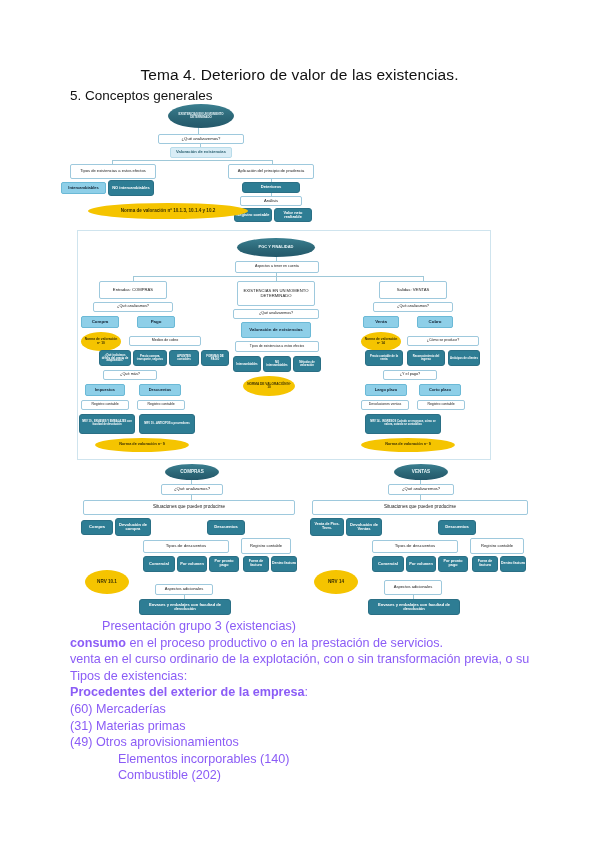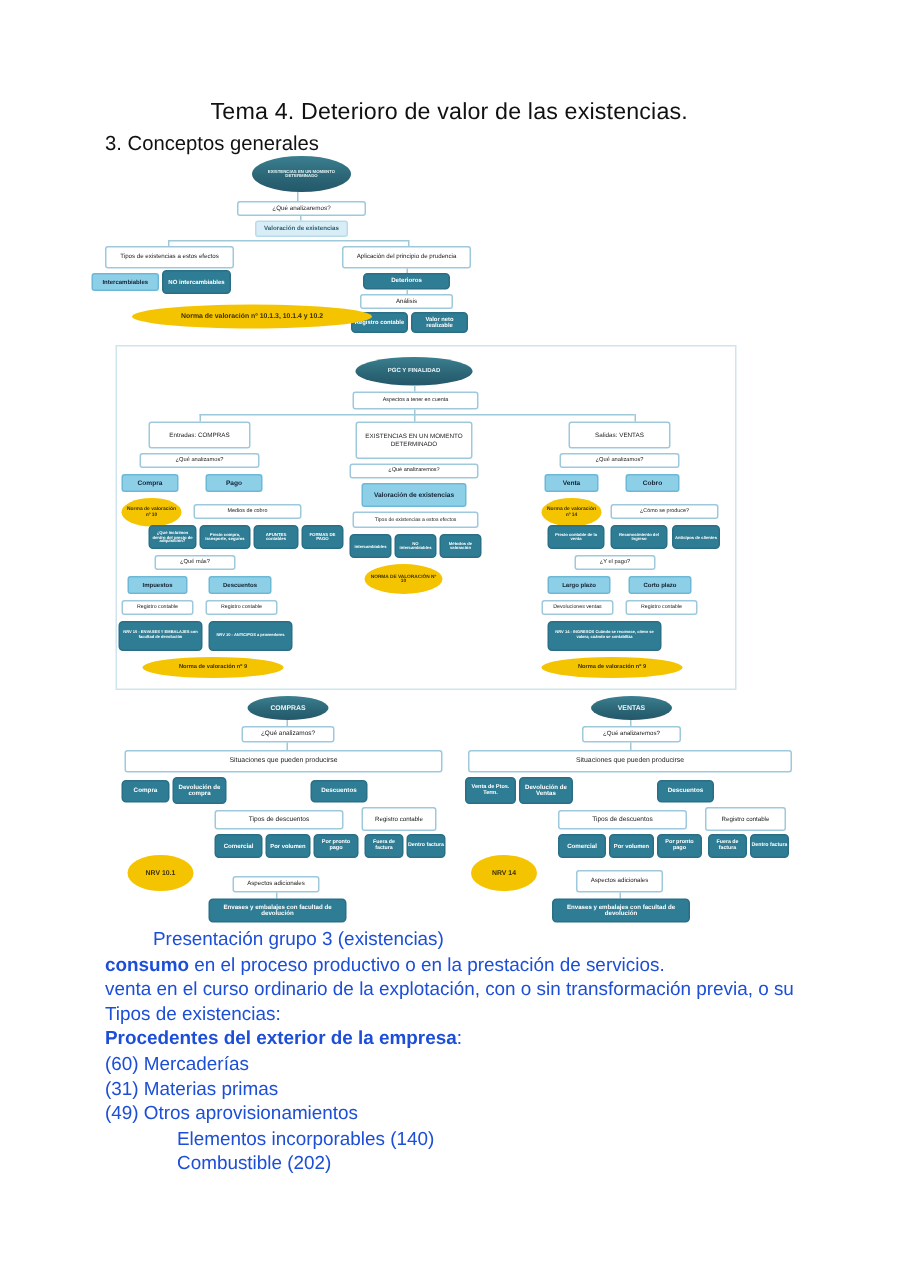--- a/index.html
+++ b/index.html
@@ -53,34 +53,34 @@
   .box-pl{        
     background:#d9edf6;color:#2a6070;border:1px solid #b9dcea;border-radius:2px;
     font-weight:bold;
   }
   .line{position:absolute;background:#9fc8d8;}
   .frame{position:absolute;border:1px solid #cfe4ee;background:transparent;}
 
   
   .body{
     position:absolute;left:70px;top:618px;width:460px;
-    font-size:12.6px;line-height:16.6px;color:#1d4ed8;
+    font-size:12.6px;line-height:16.6px;color:#8b5cf6;
   }
   .body p{margin:0;}
   .indent1{padding-left:32px;}
   .indent2{padding-left:48px;}
   .b{font-weight:bold;}
 </style>
 </head>
 <body>
 
 <div class="page">
 
   <div class="title">Tema 4. Deterioro de valor de las existencias.</div>
-  <div class="subtitle">3. Conceptos generales</div>
+  <div class="subtitle">5. Conceptos generales</div>
 
   <div class="dg" style="left:60px;top:104px;width:230px;height:120px;">
     <div class="line" style="left:138px;top:22px;width:1px;height:8px;"></div>
     <div class="node ell" style="left:108px;top:0px;width:66px;height:24px;font-size:2.9px;padding:0 6px;">EXISTENCIAS EN UN MOMENTO DETERMINADO</div>
 
     <div class="node box-w" style="left:98px;top:30px;width:86px;height:10px;font-size:4.2px;">¿Qué analizaremos?</div>
 
     <div class="line" style="left:140px;top:40px;width:1px;height:3px;"></div>
     <div class="node box-pl" style="left:110px;top:43px;width:62px;height:11px;font-size:4.1px;">Valoración de existencias</div>
 

